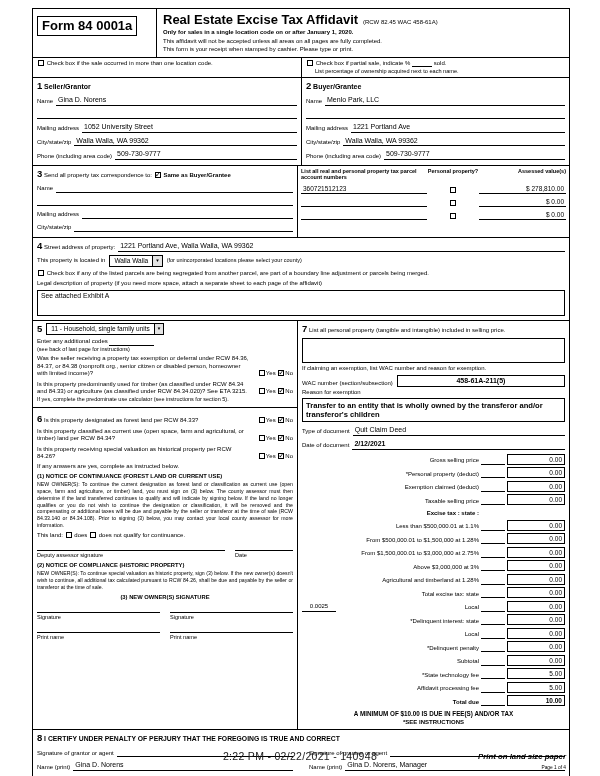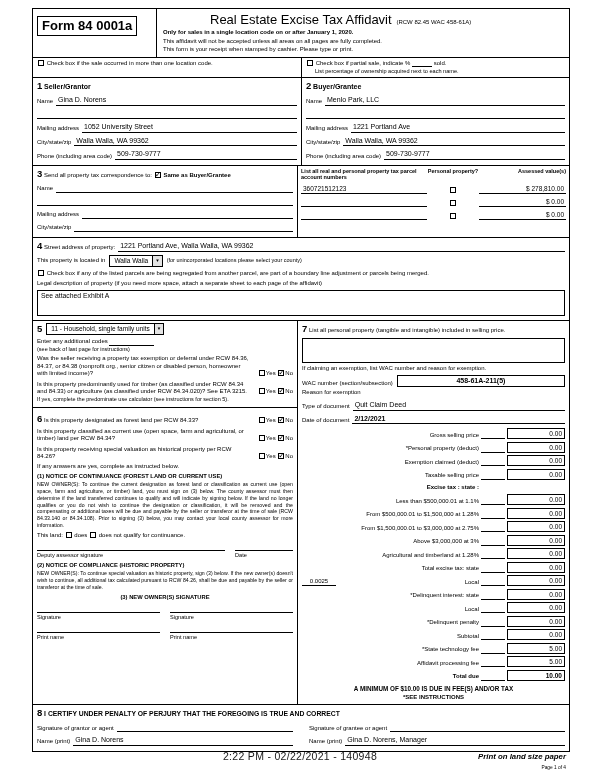--- a/index.html
+++ b/index.html
@@ -10,21 +10,21 @@
 .page{position:absolute;left:32px;top:8px;width:538px;}
 .formbox{border:1px solid #000;}
 
 .hdr{display:flex;}
 .hdr-left{width:124px;border-right:1px solid #000;padding:3px 4px;}
 .logo-row{display:flex;align-items:center;gap:3px;}
 .dept-small{font-size:5.5px;}
 .dept-big{font-size:11px;font-weight:bold;font-family:"Liberation Serif",serif;line-height:1.05;}
 .form-number{display:inline-block;border:1px solid #000;font-weight:bold;font-size:13px;padding:1px 4px;margin-top:4px;}
 .hdr-right{flex:1;padding:3px 6px;}
-.title{font-size:13px;font-weight:normal;margin-left:47px;}
+.title{font-size:13px;font-weight:bold;}
 .rcw{font-size:6px;margin-left:3px;}
 .hnote{font-size:6px;margin-top:1px;}
 
 .checksrow{display:flex;border-top:1px solid #000;}
 .checksrow .half{width:50%;padding:2px 4px;font-size:6px;}
 .checksrow .half+.half{border-left:1px solid #000;}
 .subnote{font-size:5.6px;margin-top:1px;margin-left:9px;}
 
 .secnum{font-weight:bold;font-size:9.5px;}
 .party-title{font-weight:bold;font-size:7px;}
@@ -351,20 +351,21 @@
           <span class="secnum">7</span>
           <span>List all personal property (tangible and intangible) included in selling price.</span>
         </div>
         <div class="ppbox"></div>
         <div class="note7">If claiming an exemption, list WAC number and reason for exemption.</div>
         <div class="wacrow">
           <span>WAC number (section/subsection)</span>
           <span class="wacval">458-61A-211(5)</span>
         </div>
         <div class="note7" style="margin-top:2px;">Reason for exemption</div>
+        <div class="reason">Transfer to an entity that is wholly owned by the transferor and/or transferor's children</div>
         <div class="docrow">
           <span class="flabel">Type of document</span>
           <span class="fill">Quit Claim Deed</span>
         </div>
         <div class="docrow">
           <span class="flabel">Date of document</span>
           <span class="fill b">2/12/2021</span>
         </div>
 
         <div class="taxtable">

